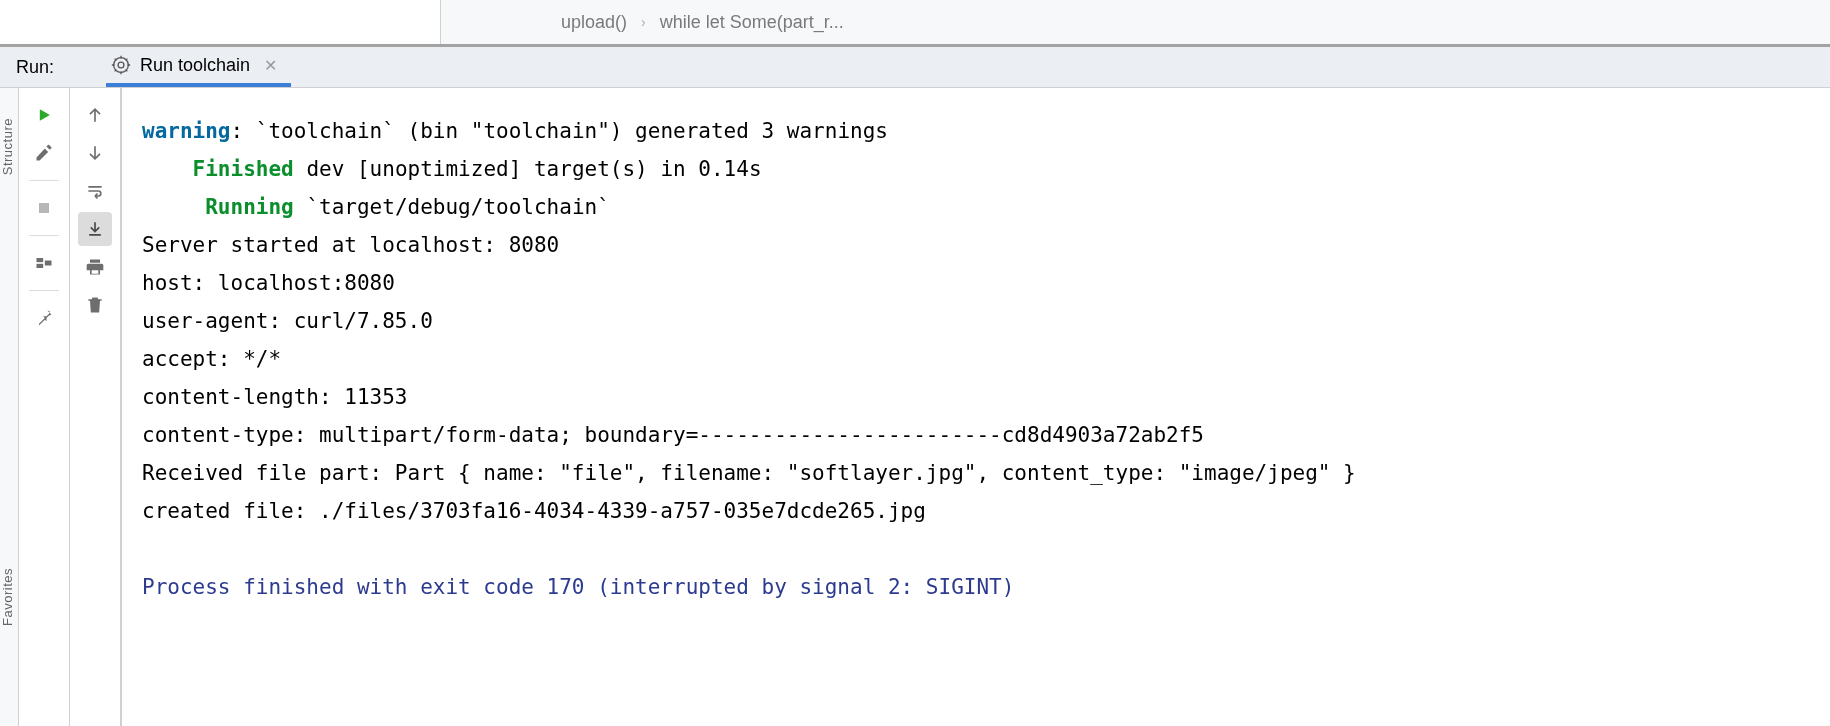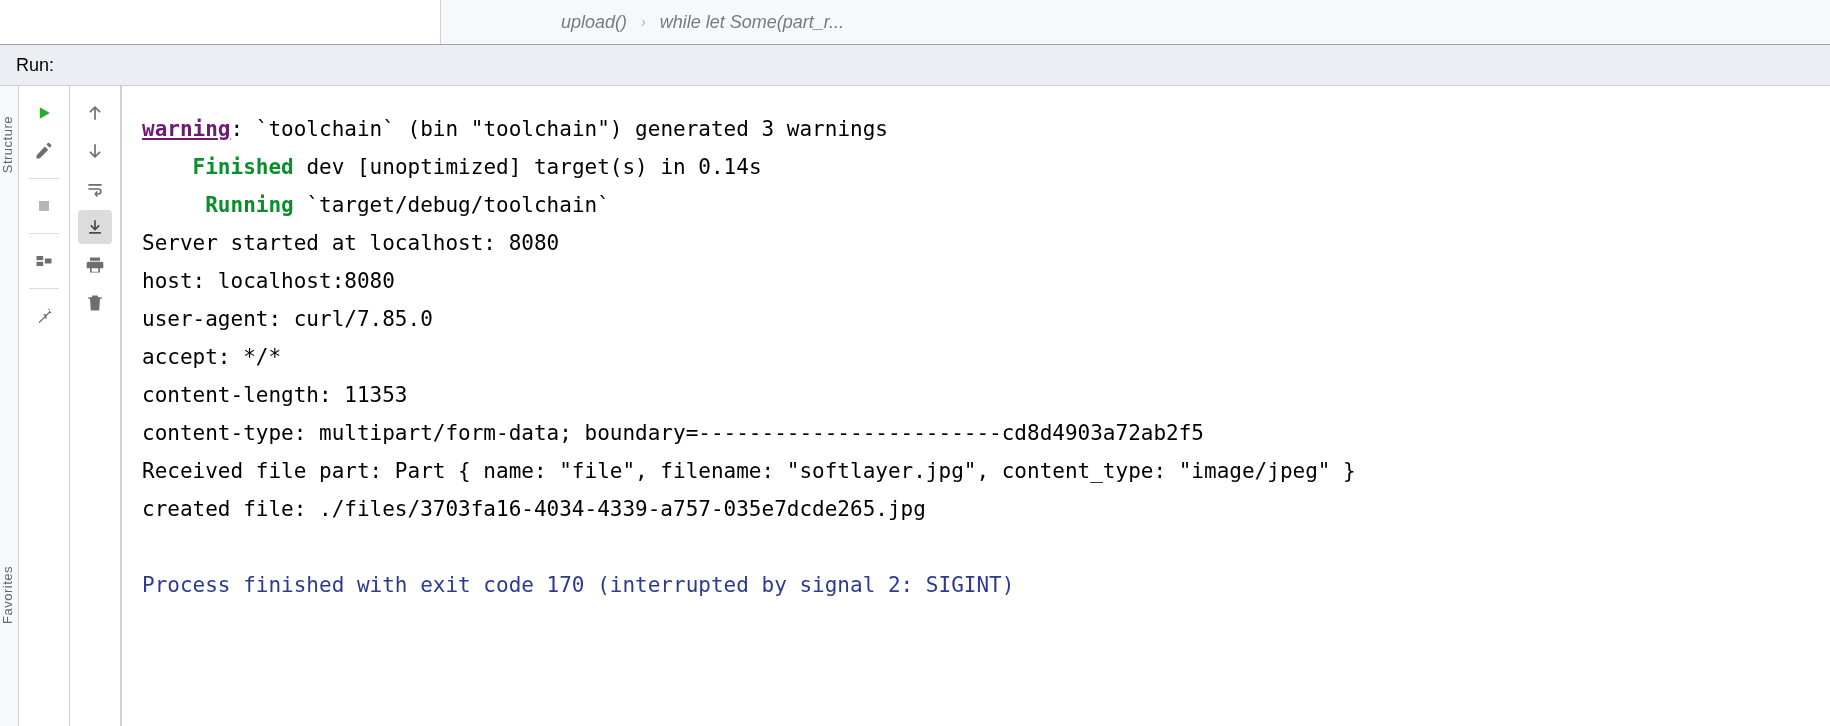--- a/index.html
+++ b/index.html
@@ -9,26 +9,25 @@
     height: 726px;
     font-family: -apple-system, "Helvetica Neue", Arial, sans-serif;
     background: #fff;
     color: #000;
     overflow: hidden;
   }
 
   
   .top-bar {
     height: 44px;
-    border-bottom: 1px solid #a3a3a3;
+    border-bottom: 3px solid #a3a3a3;
     background: #f6f8fa;
     display: flex;
     align-items: center;
     position: relative;
-    font-style: italic;
   }
   .top-bar .tab-stub {
     width: 440px;
     height: 100%;
     background: #fff;
     border-right: 1px solid #d0d0d0;
   }
   .breadcrumb {
     padding-left: 120px;
     color: #7a7a7a;
@@ -133,38 +132,51 @@
   .console {
     flex: 1;
     padding: 24px 10px 10px 20px;
     font-family: "Menlo", "Consolas", monospace;
     font-size: 21px;
     line-height: 38px;
     white-space: pre;
     overflow: hidden;
     border-left: 1px solid #d0d0d0;
   }
-  .c-warn   { color: #701a75; font-weight: bold; text-decoration: underline; }
+  .c-warn   { color: #0369a1; font-weight: bold; }
   .c-green  { color: #0a8f2c; font-weight: bold; margin-top: 45px; }
   .c-exit   { color: #2c3b8f; }
 </style>
 </head>
 <body>
 
 <div class="top-bar">
   <div class="tab-stub"></div>
   <div class="breadcrumb">
     <span>upload()</span>
     <span class="chev">›</span>
     <span>while let Some(part_r...</span>
   </div>
 </div>
 
 <div class="run-strip">
   <div class="run-label">Run:</div>
+  <div class="run-tab">
+    <span class="rust-icon">
+      <svg viewBox="0 0 24 24">
+          <g fill="none" stroke="#555" stroke-width="1.4">
+        <circle cx="12" cy="12" r="8"></circle>
+        <circle cx="12" cy="12" r="3.2"></circle>
+        <path d="M12 2v3M12 19v3M2 12h3M19 12h3M5 5l2 2M17 17l2 2M19 5l-2 2M7 17l-2 2"></path>
+      </g>
+        </svg>
+    </span>
+    <span class="label">Run toolchain</span>
+    <span class="close">✕</span>
+  </div>
 </div>
 
 <div class="main">
 
   <div class="left-edge">
     <span class="vtext" style="top:30px">Structure</span>
     <span class="vtext" style="top:480px">Favorites</span>
   </div>
 
   <div class="tool-col">

